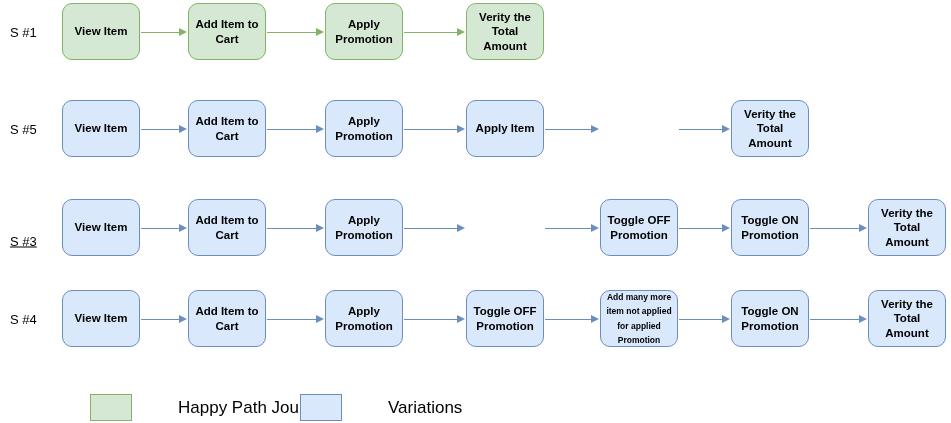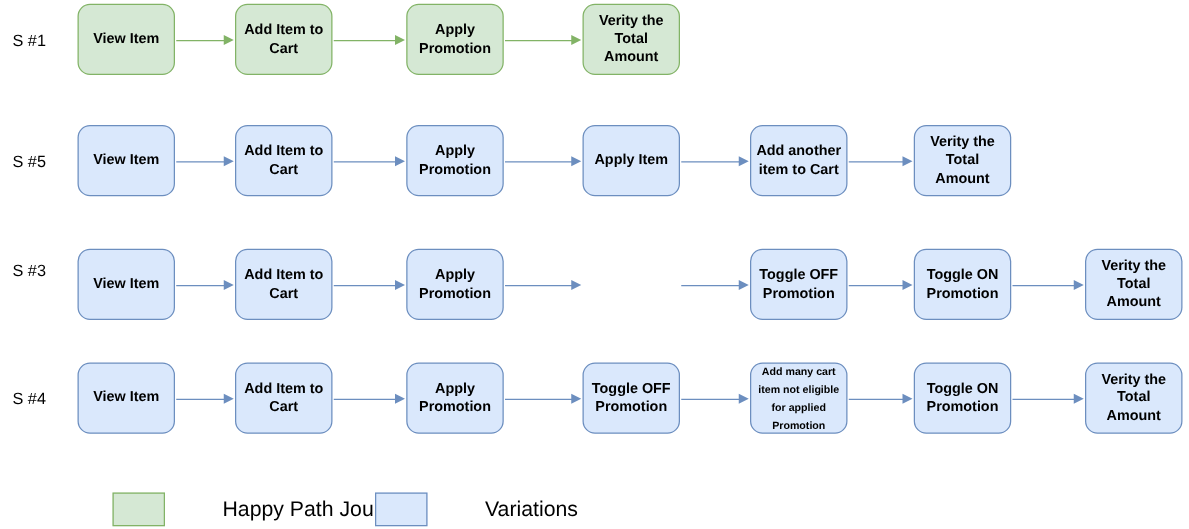--- a/index.html
+++ b/index.html
@@ -86,27 +86,26 @@
     <div class="node variation" style="left: 62px; top: 100px;">View Item</div>
     <div class="node variation" style="left: 188px; top: 100px;">Add Item to Cart</div>
     <div class="arrow-line" style="left: 141px; top: 128.5px; width: 39px; border-top-color: rgb(108, 142, 191);"></div>
     <div class="arrow-head" style="left: 179px; top: 124.5px; border-left-color: rgb(108, 142, 191);"></div>
     <div class="node variation" style="left: 325px; top: 100px;">Apply Promotion</div>
     <div class="arrow-line" style="left: 267px; top: 128.5px; width: 50px; border-top-color: rgb(108, 142, 191);"></div>
     <div class="arrow-head" style="left: 316px; top: 124.5px; border-left-color: rgb(108, 142, 191);"></div>
     <div class="node variation" style="left: 466px; top: 100px;">Apply Item</div>
     <div class="arrow-line" style="left: 404px; top: 128.5px; width: 54px; border-top-color: rgb(108, 142, 191);"></div>
     <div class="arrow-head" style="left: 457px; top: 124.5px; border-left-color: rgb(108, 142, 191);"></div>
-    <div class="node variation" style="left: 600px; top: 100px;">Add another item to Cart</div>
     <div class="arrow-line" style="left: 545px; top: 128.5px; width: 47px; border-top-color: rgb(108, 142, 191);"></div>
     <div class="arrow-head" style="left: 591px; top: 124.5px; border-left-color: rgb(108, 142, 191);"></div>
     <div class="node variation" style="left: 731px; top: 100px;">Verity the Total Amount</div>
     <div class="arrow-line" style="left: 679px; top: 128.5px; width: 44px; border-top-color: rgb(108, 142, 191);"></div>
     <div class="arrow-head" style="left: 722px; top: 124.5px; border-left-color: rgb(108, 142, 191);"></div>
-    <div class="row-label" style="top: 216px;">S #3</div>
+    <div class="row-label" style="top: 241px; text-decoration: underline;">S #3</div>
     <div class="node variation" style="left: 62px; top: 199px;">View Item</div>
     <div class="node variation" style="left: 188px; top: 199px;">Add Item to Cart</div>
     <div class="arrow-line" style="left: 141px; top: 227.5px; width: 39px; border-top-color: rgb(108, 142, 191);"></div>
     <div class="arrow-head" style="left: 179px; top: 223.5px; border-left-color: rgb(108, 142, 191);"></div>
     <div class="node variation" style="left: 325px; top: 199px;">Apply Promotion</div>
     <div class="arrow-line" style="left: 267px; top: 227.5px; width: 50px; border-top-color: rgb(108, 142, 191);"></div>
     <div class="arrow-head" style="left: 316px; top: 223.5px; border-left-color: rgb(108, 142, 191);"></div>
     <div class="arrow-line" style="left: 404px; top: 227.5px; width: 54px; border-top-color: rgb(108, 142, 191);"></div>
     <div class="arrow-head" style="left: 457px; top: 223.5px; border-left-color: rgb(108, 142, 191);"></div>
     <div class="node variation" style="left: 600px; top: 199px;">Toggle OFF Promotion</div>
@@ -122,21 +121,21 @@
     <div class="node variation" style="left: 62px; top: 290px;">View Item</div>
     <div class="node variation" style="left: 188px; top: 290px;">Add Item to Cart</div>
     <div class="arrow-line" style="left: 141px; top: 318.5px; width: 39px; border-top-color: rgb(108, 142, 191);"></div>
     <div class="arrow-head" style="left: 179px; top: 314.5px; border-left-color: rgb(108, 142, 191);"></div>
     <div class="node variation" style="left: 325px; top: 290px;">Apply Promotion</div>
     <div class="arrow-line" style="left: 267px; top: 318.5px; width: 50px; border-top-color: rgb(108, 142, 191);"></div>
     <div class="arrow-head" style="left: 316px; top: 314.5px; border-left-color: rgb(108, 142, 191);"></div>
     <div class="node variation" style="left: 466px; top: 290px;">Toggle OFF Promotion</div>
     <div class="arrow-line" style="left: 404px; top: 318.5px; width: 54px; border-top-color: rgb(108, 142, 191);"></div>
     <div class="arrow-head" style="left: 457px; top: 314.5px; border-left-color: rgb(108, 142, 191);"></div>
-    <div class="node variation small-text" style="left: 600px; top: 290px;">Add many cart item not eligible for applied Promotion</div>
+    <div class="node variation small-text" style="left: 600px; top: 290px;">Add many more item not applied for applied Promotion</div>
     <div class="arrow-line" style="left: 545px; top: 318.5px; width: 47px; border-top-color: rgb(108, 142, 191);"></div>
     <div class="arrow-head" style="left: 591px; top: 314.5px; border-left-color: rgb(108, 142, 191);"></div>
     <div class="node variation" style="left: 731px; top: 290px;">Toggle ON Promotion</div>
     <div class="arrow-line" style="left: 679px; top: 318.5px; width: 44px; border-top-color: rgb(108, 142, 191);"></div>
     <div class="arrow-head" style="left: 722px; top: 314.5px; border-left-color: rgb(108, 142, 191);"></div>
     <div class="node variation" style="left: 868px; top: 290px;">Verity the Total Amount</div>
     <div class="arrow-line" style="left: 810px; top: 318.5px; width: 50px; border-top-color: rgb(108, 142, 191);"></div>
     <div class="arrow-head" style="left: 859px; top: 314.5px; border-left-color: rgb(108, 142, 191);"></div>
   </div>
 

